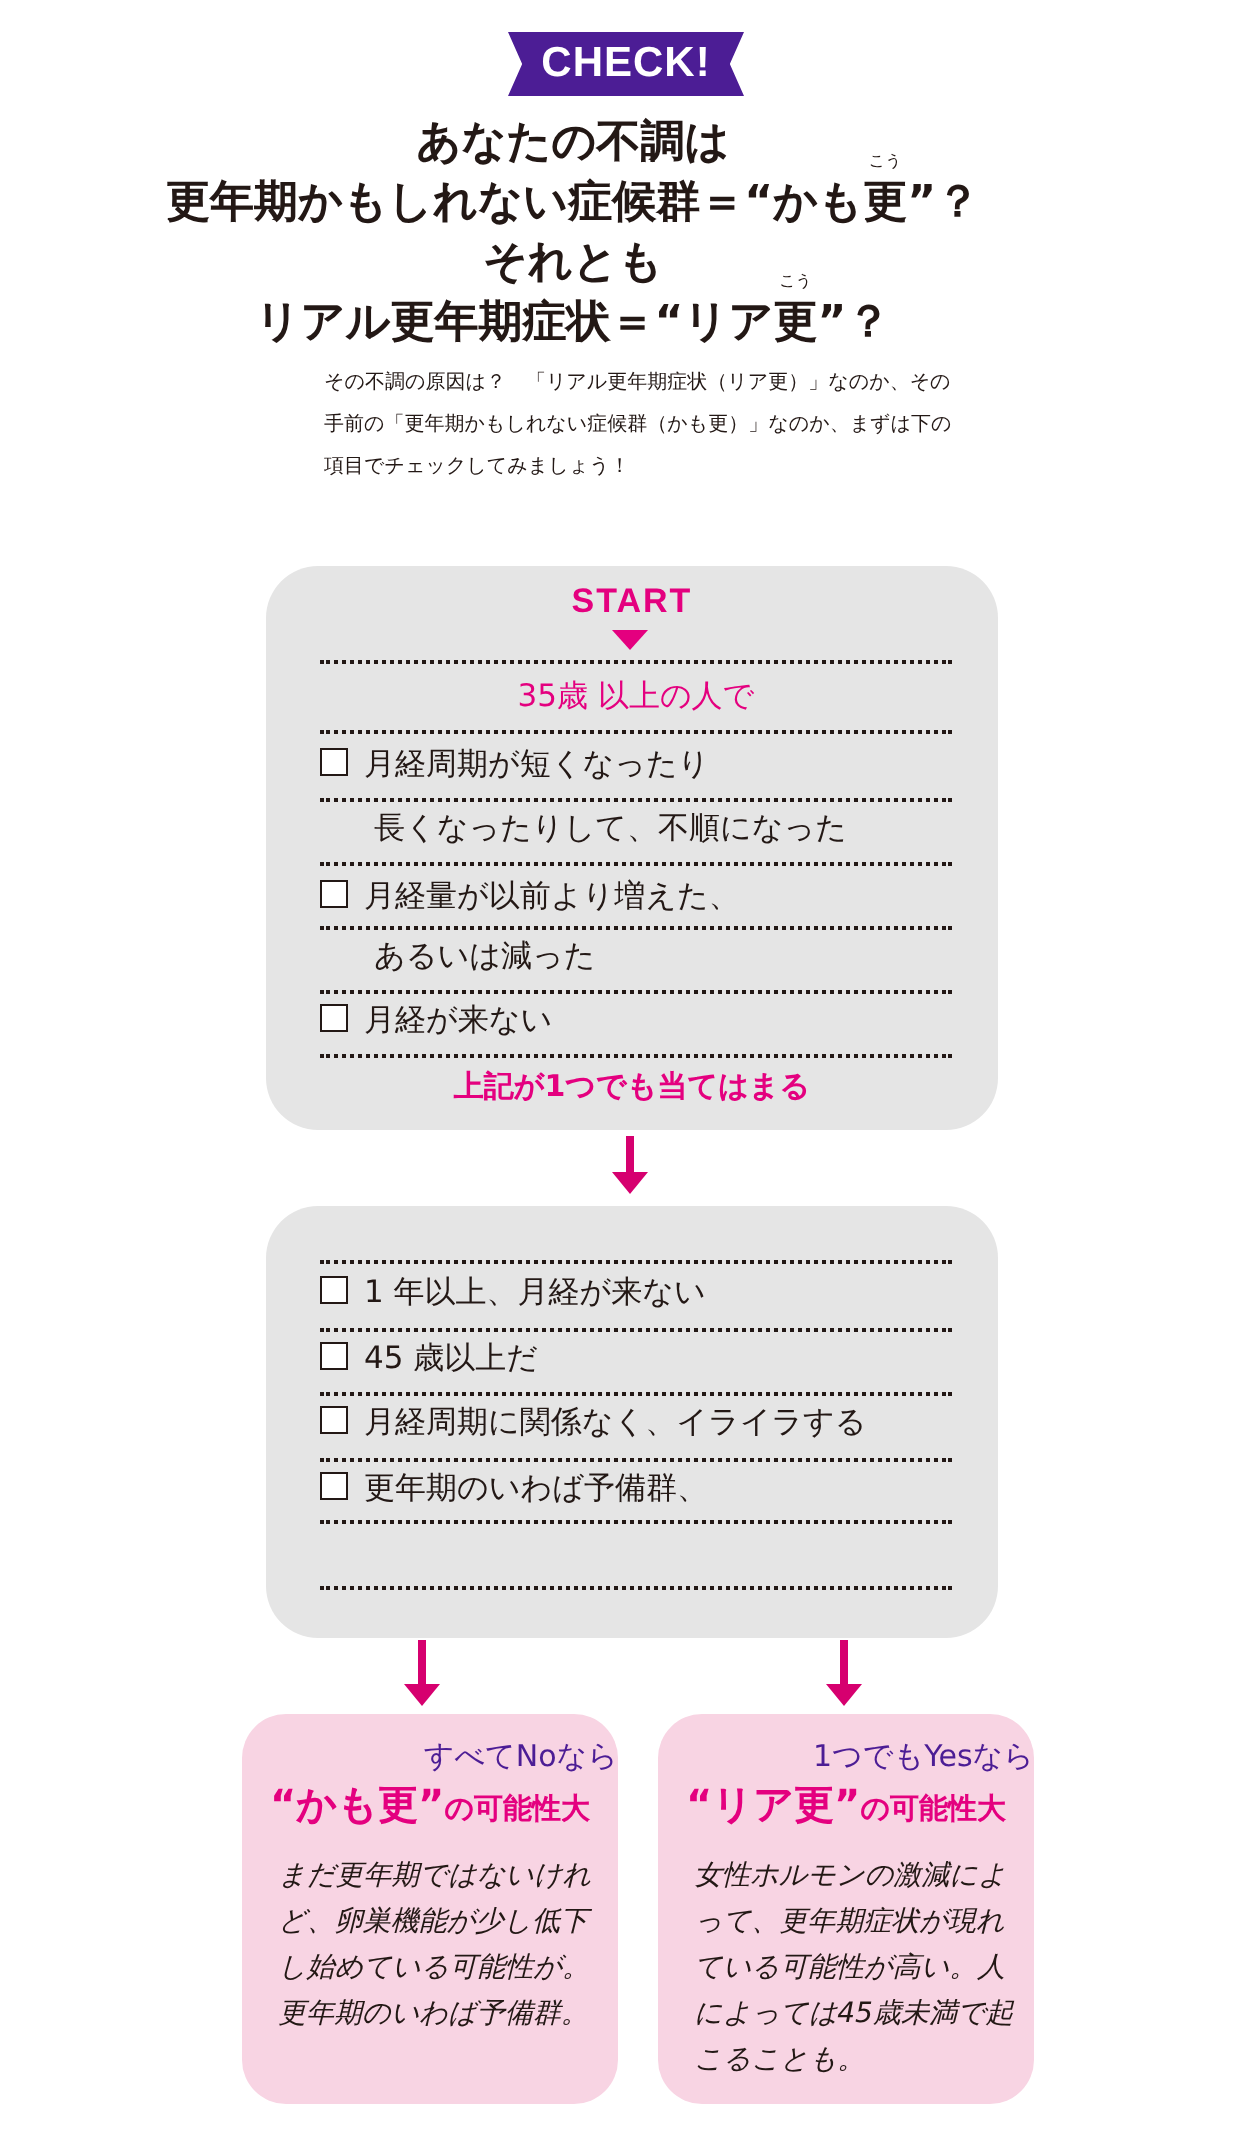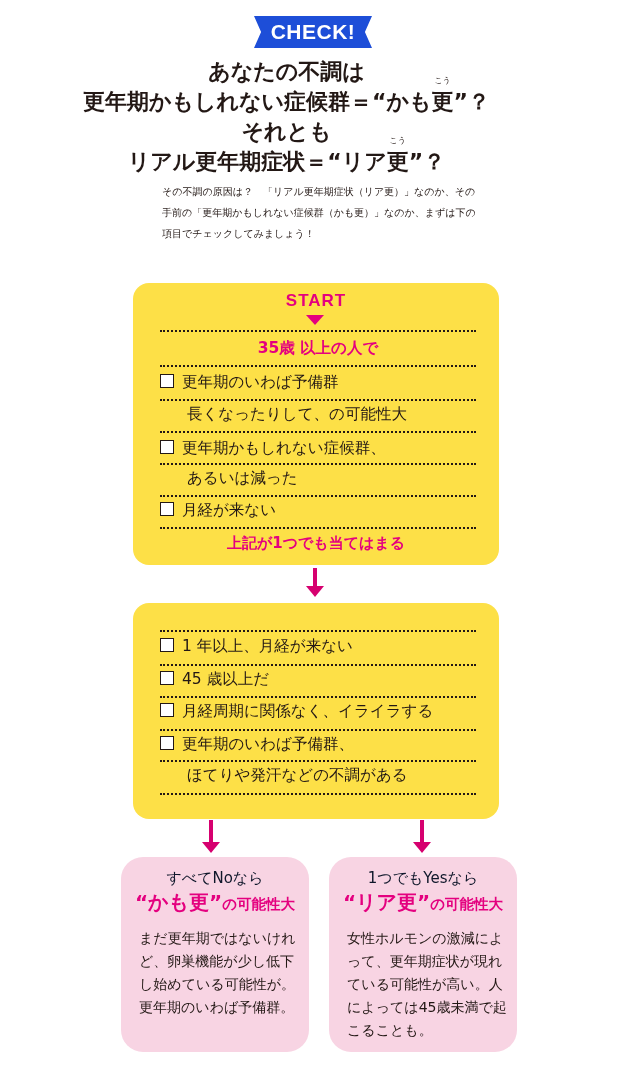--- a/index.html
+++ b/index.html
@@ -1,61 +1,61 @@
 <!DOCTYPE html>
 <html><head>
 <meta charset="utf-8">
 <style>
   * { box-sizing: border-box; margin: 0; padding: 0; }
   html, body { width: 630px; height: 1073px; background: #ffffff; overflow: hidden; }
   body { position: relative; font-family: "DejaVu Sans", "Liberation Sans", sans-serif; color: #231815; }
 
   .banner {
     position: absolute; left: 254px; top: 16px; width: 118px; height: 32px;
-    background: #1d4ed8;
+    background: #4c1d95;
     clip-path: polygon(0 0, 100% 0, 94% 50%, 100% 100%, 0 100%, 6% 50%);
     display: flex; align-items: center; justify-content: center;
     color: #fff; font-family: "Liberation Sans", sans-serif; font-weight: bold; font-size: 21px; letter-spacing: 0.5px;
   }
 
   .headline { position: absolute; left: 0; top: 57px; width: 573px; text-align: center; font-weight: bold; font-size: 22px; line-height: 30px; }
   .headline .line { display: block; white-space: nowrap; }
   .ruby-wrap { position: relative; display: inline-block; }
   .ruby-wrap .rt { position: absolute; top: -11px; left: 50%; transform: translateX(-50%); font-size: 8px; font-weight: normal; line-height: 10px; }
 
   .intro { position: absolute; left: 162px; top: 181px; width: 320px; font-size: 10px; line-height: 21px; }
 
-  .box { position: absolute; background: #fde047; border-radius: 16px; }
+  .box { position: absolute; background: #e5e5e5; border-radius: 26px; }
   .box1 { left: 133px; top: 283px; width: 366px; height: 282px; }
   .box2 { left: 133px; top: 603px; width: 366px; height: 216px; }
 
   .start { position: absolute; left: 0; width: 100%; top: 8px; text-align: center; color: #e4007f; font-weight: bold; font-size: 17px; letter-spacing: 1px; font-family: "Liberation Sans", sans-serif; }
   .start-tri { position: absolute; left: 173px; top: 32px; width: 0; height: 0; border-left: 9px solid transparent; border-right: 9px solid transparent; border-top: 10px solid #e4007f; }
 
   .dotline { position: absolute; left: 27px; width: 316px; height: 0; border-top: 2px dotted #231815; }
 
   .row { position: absolute; left: 27px; width: 316px; height: 30px; font-size: 15.5px; line-height: 30px; white-space: nowrap; }
-  .row.pink { color: #e4007f; text-align: center; font-weight: bold; }
+  .row.pink { color: #e4007f; text-align: center; font-weight: normal; }
   .row.indent { padding-left: 27px; }
   .cb { display: inline-block; width: 14px; height: 14px; border: 1.3px solid #231815; background: #fff; vertical-align: -1px; margin-right: 8px; }
 
   .conclude { position: absolute; left: 0; width: 100%; text-align: center; color: #e4007f; font-weight: bold; font-size: 15px; }
 
   .arrow { position: absolute; width: 18px; }
   .arrow .shaft { position: absolute; left: 7px; top: 0; width: 4px; background: #d6006f; }
   .arrow .head { position: absolute; left: 0; width: 0; height: 0; border-left: 9px solid transparent; border-right: 9px solid transparent; border-top: 11px solid #d6006f; }
 
   .result { position: absolute; top: 857px; width: 188px; height: 195px; background: #f8d4e3; border-radius: 22px; }
   .result.left { left: 121px; }
   .result.right { left: 329px; }
-  .result .r-sub { position: absolute; top: 12px; width: 100%; text-align: center; color: #0f172a; font-size: 15px; white-space: nowrap; }
+  .result .r-sub { position: absolute; top: 12px; width: 100%; text-align: right; color: #4c1d95; font-size: 15px; white-space: nowrap; }
   .result .r-title { position: absolute; top: 32px; width: 100%; text-align: center; color: #e4007f; font-weight: bold; white-space: nowrap; }
   .result .r-title .big { font-size: 20px; }
   .result .r-title .small { font-size: 14.5px; }
-  .result .r-body { position: absolute; left: 18px; top: 70px; width: 160px; font-size: 14px; line-height: 23px; }
+  .result .r-body { position: absolute; left: 18px; top: 70px; width: 160px; font-size: 14px; line-height: 23px; font-style: italic; }
 </style>
 </head>
 <body>
 
 <div class="banner">
   <span>CHECK!</span>
 </div>
 
 <div class="headline">
   <span class="line">あなたの不調は</span>
@@ -65,25 +65,25 @@
 </div>
 
 <p class="intro">その不調の原因は？　「リアル更年期症状（リア更）」なのか、その手前の「更年期かもしれない症候群（かも更）」なのか、まずは下の項目でチェックしてみましょう！</p>
 
 <div class="box box1">
   <div class="start">START</div>
   <div class="start-tri"></div>
   <div class="dotline" style="top:47px"></div>
   <div class="row pink" style="top:50px">35歳 以上の人で</div>
   <div class="dotline" style="top:82px"></div>
-  <div class="row" style="top:84px"><span class="cb"></span><span>更年期のいわば予備群</span></div>
+  <div class="row" style="top:84px"><span class="cb"></span><span>月経周期が短くなったり</span></div>
   <div class="dotline" style="top:116px"></div>
-  <div class="row indent" style="top:116px">長くなったりして、の可能性大</div>
+  <div class="row indent" style="top:116px">長くなったりして、不順になった</div>
   <div class="dotline" style="top:148px"></div>
-  <div class="row" style="top:150px"><span class="cb"></span><span>更年期かもしれない症候群、</span></div>
+  <div class="row" style="top:150px"><span class="cb"></span><span>月経量が以前より増えた、</span></div>
   <div class="dotline" style="top:180px"></div>
   <div class="row indent" style="top:180px">あるいは減った</div>
   <div class="dotline" style="top:212px"></div>
   <div class="row" style="top:212px"><span class="cb"></span><span>月経が来ない</span></div>
   <div class="dotline" style="top:244px"></div>
   <div class="conclude" style="top:251px">上記が1つでも当てはまる</div>
 </div>
 
 <div class="arrow" style="left:306px; top:568px; height:30px">
   <div class="shaft" style="height:20px"></div>
@@ -93,21 +93,20 @@
 <div class="box box2">
   <div class="dotline" style="top:27px"></div>
   <div class="row" style="top:28px"><span class="cb"></span><span>1 年以上、月経が来ない</span></div>
   <div class="dotline" style="top:61px"></div>
   <div class="row" style="top:61px"><span class="cb"></span><span>45 歳以上だ</span></div>
   <div class="dotline" style="top:93px"></div>
   <div class="row" style="top:93px"><span class="cb"></span><span>月経周期に関係なく、イライラする</span></div>
   <div class="dotline" style="top:126px"></div>
   <div class="row" style="top:126px"><span class="cb"></span><span>更年期のいわば予備群、</span></div>
   <div class="dotline" style="top:157px"></div>
-  <div class="row indent" style="top:157px">ほてりや発汗などの不調がある</div>
   <div class="dotline" style="top:190px"></div>
 </div>
 
 <div class="arrow" style="left:202px; top:820px; height:34px">
   <div class="shaft" style="height:24px"></div>
   <div class="head" style="top:22px"></div>
 </div>
 <div class="arrow" style="left:413px; top:820px; height:34px">
   <div class="shaft" style="height:24px"></div>
   <div class="head" style="top:22px"></div>

